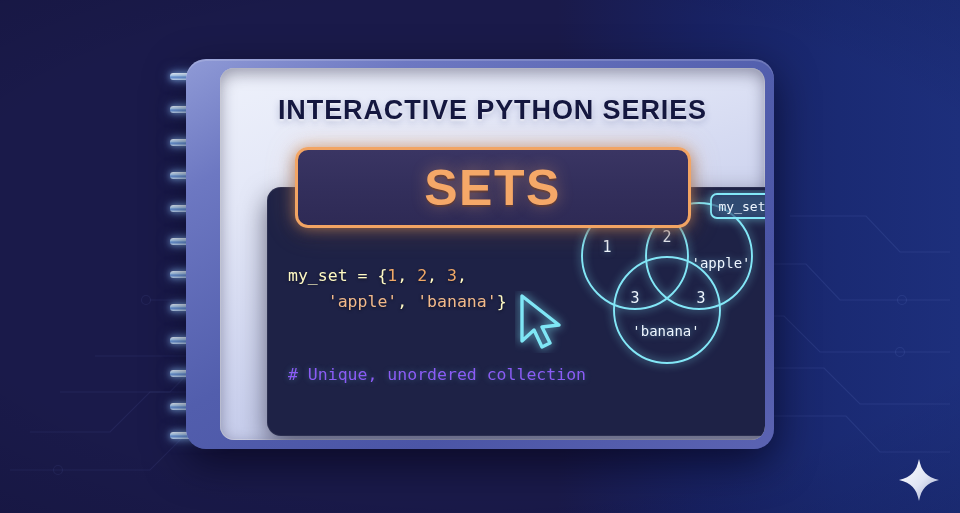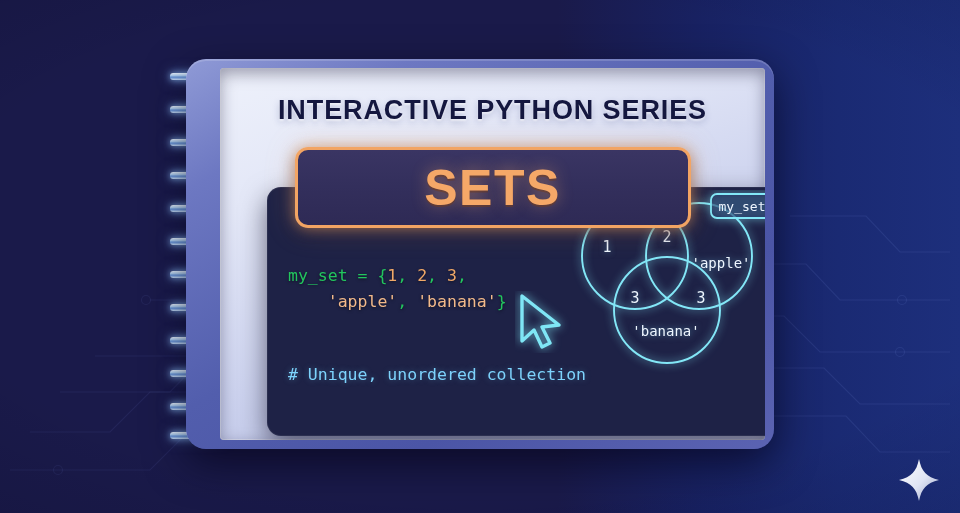--- a/index.html
+++ b/index.html
@@ -33,21 +33,21 @@
   
   .notebook{
     position:absolute;left:186px;top:59px;width:588px;height:390px;
     border-radius:20px;
     background:linear-gradient(150deg,#8f9ad6 0%,#6d78c2 18%,#525ead 48%,#4b55a6 72%,#5b63b2 100%);
     box-shadow:0 14px 40px rgba(3,2,20,.62), 0 2px 0 rgba(255,255,255,.16) inset;
     padding:9px;box-sizing:border-box;
   }
   .page{
     position:absolute;left:34px;top:9px;right:9px;bottom:9px;
-    border-radius:4px;
+    border-radius:14px;
     background:linear-gradient(160deg,#eef1fb 0%,#e3e7f7 26%,#ccd2ee 58%,#bfc6e8 78%,#cdd3ef 100%);
     box-shadow:0 5px 16px rgba(10,8,40,.38) inset, 0 0 0 1px rgba(255,255,255,.4) inset;
     overflow:hidden;
   }
 
   
   .spiral{position:absolute;left:170px;top:70px;width:70px;height:372px;}
   .ring{position:absolute;left:0;width:68px;height:13px;}
   .ring .bar{
     position:absolute;left:0;top:3px;width:54px;height:7px;border-radius:3px;
@@ -98,25 +98,25 @@
 
   .code{
     position:absolute;left:21px;top:76px;
     font-family:"DejaVu Sans Mono","Liberation Mono",monospace;
     font-size:16.5px;line-height:26px;white-space:pre;
     color:#e9ecf6;
     text-shadow:0 1px 3px rgba(0,0,0,.5);
   }
   .code .num{color:#f0a868;}
   .code .str{color:#f2b98a;}
-  .code .pun{color:#22c55e;}
+  .code .pun{color:#fef9c3;}
   .comment{
     position:absolute;left:21px;top:178px;
     font-family:"DejaVu Sans Mono","Liberation Mono",monospace;
-    font-size:16.5px;color:#7dd3fc;
+    font-size:16.5px;color:#8b5cf6;
     text-shadow:0 0 6px rgba(120,210,240,.35);
     white-space:pre;
   }
 
   .cursor{position:absolute;left:248px;top:104px;}
   .venn{position:absolute;left:302px;top:3px;}
   .sparkle{position:absolute;left:898px;top:458px;}
 </style>
 </head>
 <body>

